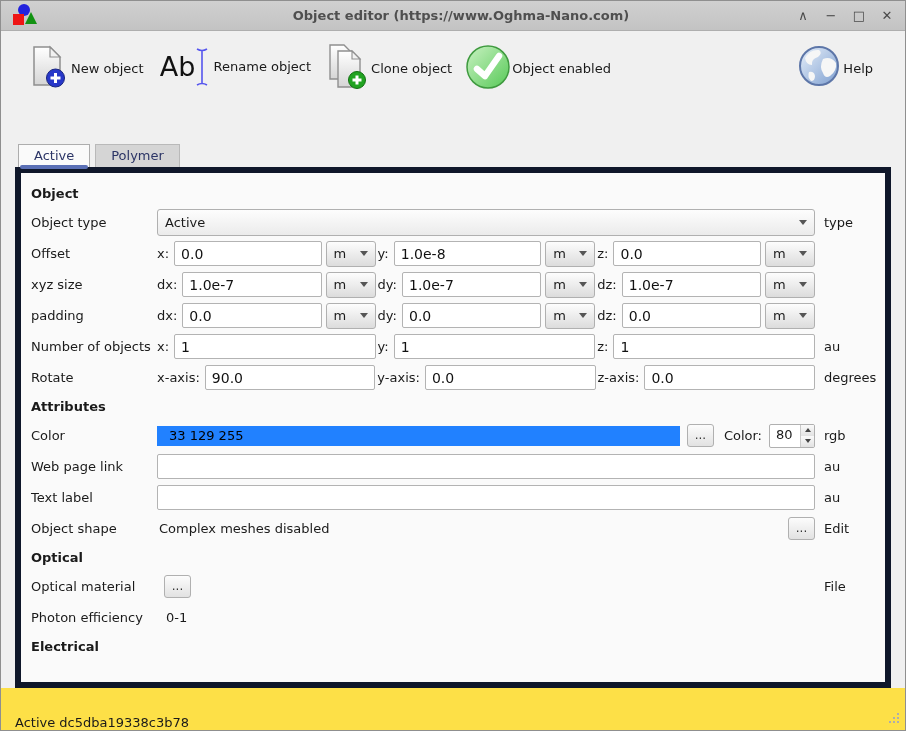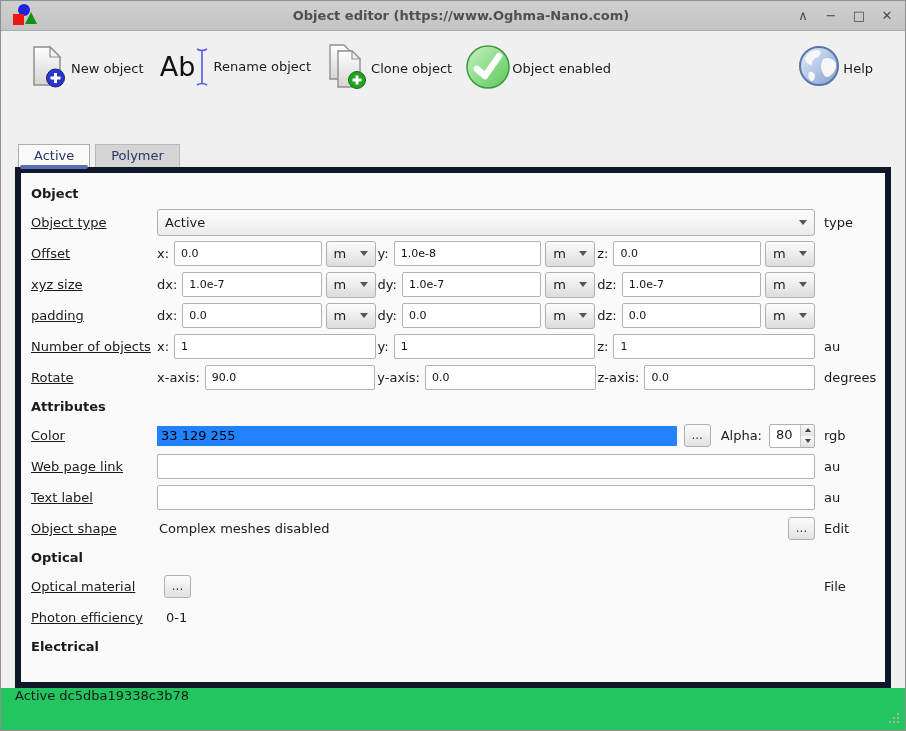--- a/index.html
+++ b/index.html
@@ -61,46 +61,46 @@
     content:""; position:absolute; left:1px; right:1px; bottom:-2px;
     height:4px; border-radius:2px; background:#5a6fb5;
   }
   
   .panel {
     flex:1 1 auto; margin:0 14px; background:#fafafa;
     border:6px solid #0f172a; padding:7px 10px; overflow:hidden;
   }
   .section-header { height:27px; display:flex; align-items:center; font-weight:bold; }
   .frow { height:31px; display:flex; align-items:center; }
-  .flabel { width:126px; flex:0 0 126px;text-decoration:underline; }
+  .flabel { width:126px; flex:0 0 126px; }
   .fmid { flex:1 1 auto; display:flex; align-items:center; min-width:0; }
   .funit { width:60px; flex:0 0 60px; padding-left:9px; }
   .sub { margin:0 5px 0 2px; white-space:nowrap; }
   .sub.first { margin-left:0; }
   .tin {
     flex:1 1 auto; min-width:0; height:25px;
     border:1px solid #b3b3b3; border-radius:2px; background:#fff;
-    font-family:inherit; font-size:11px; color:#111; padding:0 6px; outline:none;
+    font-family:inherit; font-size:14px; color:#111; padding:0 6px; outline:none;
   }
   .combo {
     height:26px; border:1px solid #b0b0b0; border-radius:3px;
     background:linear-gradient(#fdfdfd,#dcdcdc);
     display:flex; align-items:center; padding:0 7px; cursor:default;
   }
   .combo.small { width:50px; flex:0 0 50px; margin-left:4px; }
   .combo.wide { flex:1 1 auto; height:27px; background:linear-gradient(#fdfdfd,#ebebeb); }
   .combo-text { flex:1 1 auto; overflow:hidden; }
   .combo-arrow {
     width:0; height:0; margin-left:4px;
     border-left:4px solid transparent; border-right:4px solid transparent;
     border-top:5px solid #555;
   }
   .swatch {
     flex:1 1 auto; height:20px; display:flex; align-items:center;
-    padding-left:4px; color:#000;
+    padding-left:12px; color:#000;
   }
   .browse-btn {
     flex:0 0 27px; width:27px; height:23px; margin-left:7px;
     border:1px solid #b0b0b0; border-radius:3px;
     background:linear-gradient(#fcfcfc,#e2e2e2);
     font-size:12px; text-align:center; line-height:20px; color:#333; cursor:default;
   }
   .alpha-label { margin:0 7px 0 10px; }
   .spinbox {
     flex:0 0 46px; width:46px; height:24px; display:flex;
@@ -113,22 +113,22 @@
   }
   .spin-arrows div {
     flex:1; display:flex; align-items:center; justify-content:center;
     background:linear-gradient(#fafafa,#e2e2e2); cursor:default;
   }
   .spin-up i { width:0; height:0; border-left:3px solid transparent; border-right:3px solid transparent; border-bottom:4px solid #444; }
   .spin-down i { width:0; height:0; border-left:3px solid transparent; border-right:3px solid transparent; border-top:4px solid #444; }
   .plain-value { flex:1 1 auto; padding-left:2px; }
   
   .statusbar {
-    flex:0 0 42px; display:flex; align-items:flex-start;
-    padding:0 14px; background:#22c55e; position:relative;
+    flex:0 0 42px; display:flex; align-items:flex-end;
+    padding:0 14px; background:#fde047; position:relative;
   }
   .grip { position:absolute; right:5px; bottom:6px; width:14px; height:14px; }
   .grip i {
     position:absolute; width:2px; height:2px; background:#adadad; right:1px; bottom:1px;
     box-shadow: -4px 0 0 #adadad, -8px 0 0 #adadad, 0 -4px 0 #adadad, -4px -4px 0 #adadad, 0 -8px 0 #adadad;
   }
 </style>
 </head>
 <body>
 
@@ -346,21 +346,21 @@
 
     <div class="section-header">Attributes</div>
 
     <div class="frow">
       <div class="flabel">Color</div>
       <div class="fmid">
         <div class="swatch" style="background: rgb(33, 129, 255);">
           <span>33 129 255</span>
         </div>
         <div class="browse-btn">...</div>
-        <span class="alpha-label">Alpha:</span>
+        <span class="alpha-label">Color:</span>
         <div class="spinbox">
           <span class="spin-value">80</span>
           <div class="spin-arrows">
             <div class="spin-up">
                 <i></i>
               </div>
             <div class="spin-down">
                 <i></i>
               </div>
           </div>

